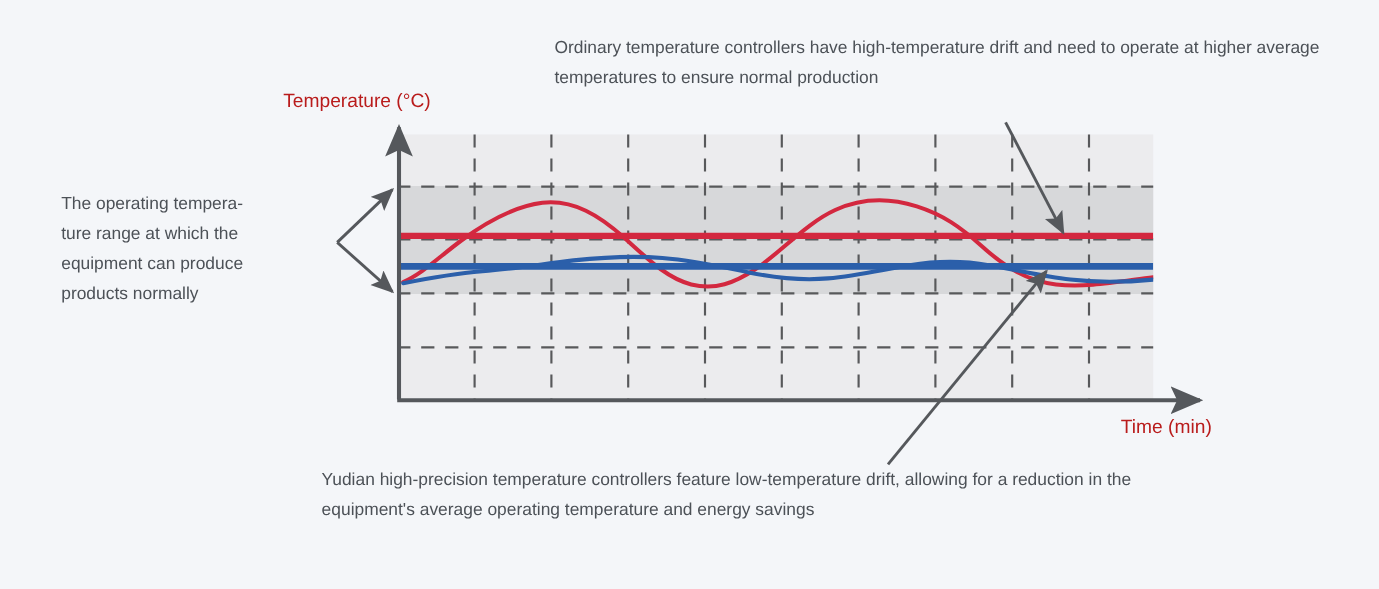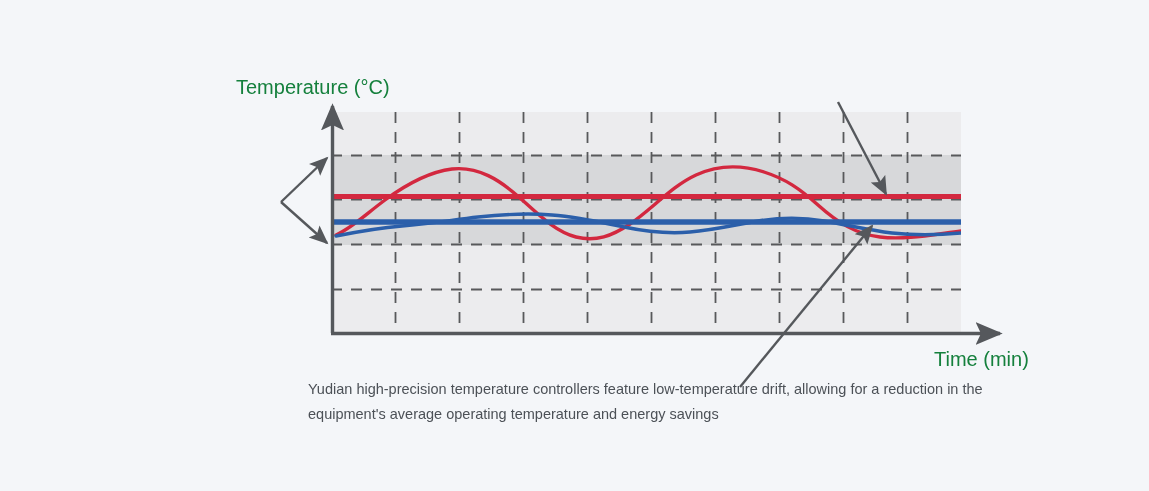--- a/index.html
+++ b/index.html
@@ -35,33 +35,32 @@
     color: #4c5157;
     white-space: pre-line;
   }
   #anno-top {
     left: 462px;
     top: 28px;
     width: 660px;
   }
   #anno-bottom {
     left: 268px;
-    top: 377px;
+    top: 388px;
     width: 700px;
-    margin-left: 40px;
   }
   #anno-left {
     left: 51px;
     top: 158px;
     width: 215px;
   }
   .axis-label {
     position: absolute;
-    font-size: 20px;
-    color: #15803d;
+    font-size: 16px;
+    color: #b91c1c;
     white-space: nowrap;
   }
   #y-axis-label {
     left: 236px;
     top: 76px;
   }
   #x-axis-label {
     left: 934px;
     top: 348px;
   }
@@ -141,17 +140,22 @@
 
     <line x1="281" y1="202" x2="327" y2="158" stroke="#55585c" stroke-width="2.4" marker-end="url(#arrowhead)"></line>
 
     <line x1="281" y1="202" x2="327" y2="243" stroke="#55585c" stroke-width="2.4" marker-end="url(#arrowhead)"></line>
   </svg>
 
   <div class="axis-label" id="y-axis-label">Temperature (°C)</div>
 
   <div class="axis-label" id="x-axis-label">Time (min)</div>
 
+  <div class="anno" id="anno-top">Ordinary temperature controllers have high-temperature drift and need to operate at higher average temperatures to ensure normal production</div>
 
   <div class="anno" id="anno-bottom">Yudian high-precision temperature controllers feature low-temperature drift, allowing for a reduction in the equipment's average operating temperature and energy savings</div>
 
+  <div class="anno" id="anno-left">The operating tempera-
+ture range at which the
+equipment can produce
+products normally</div>
 
 </div>
 
 </body></html>

